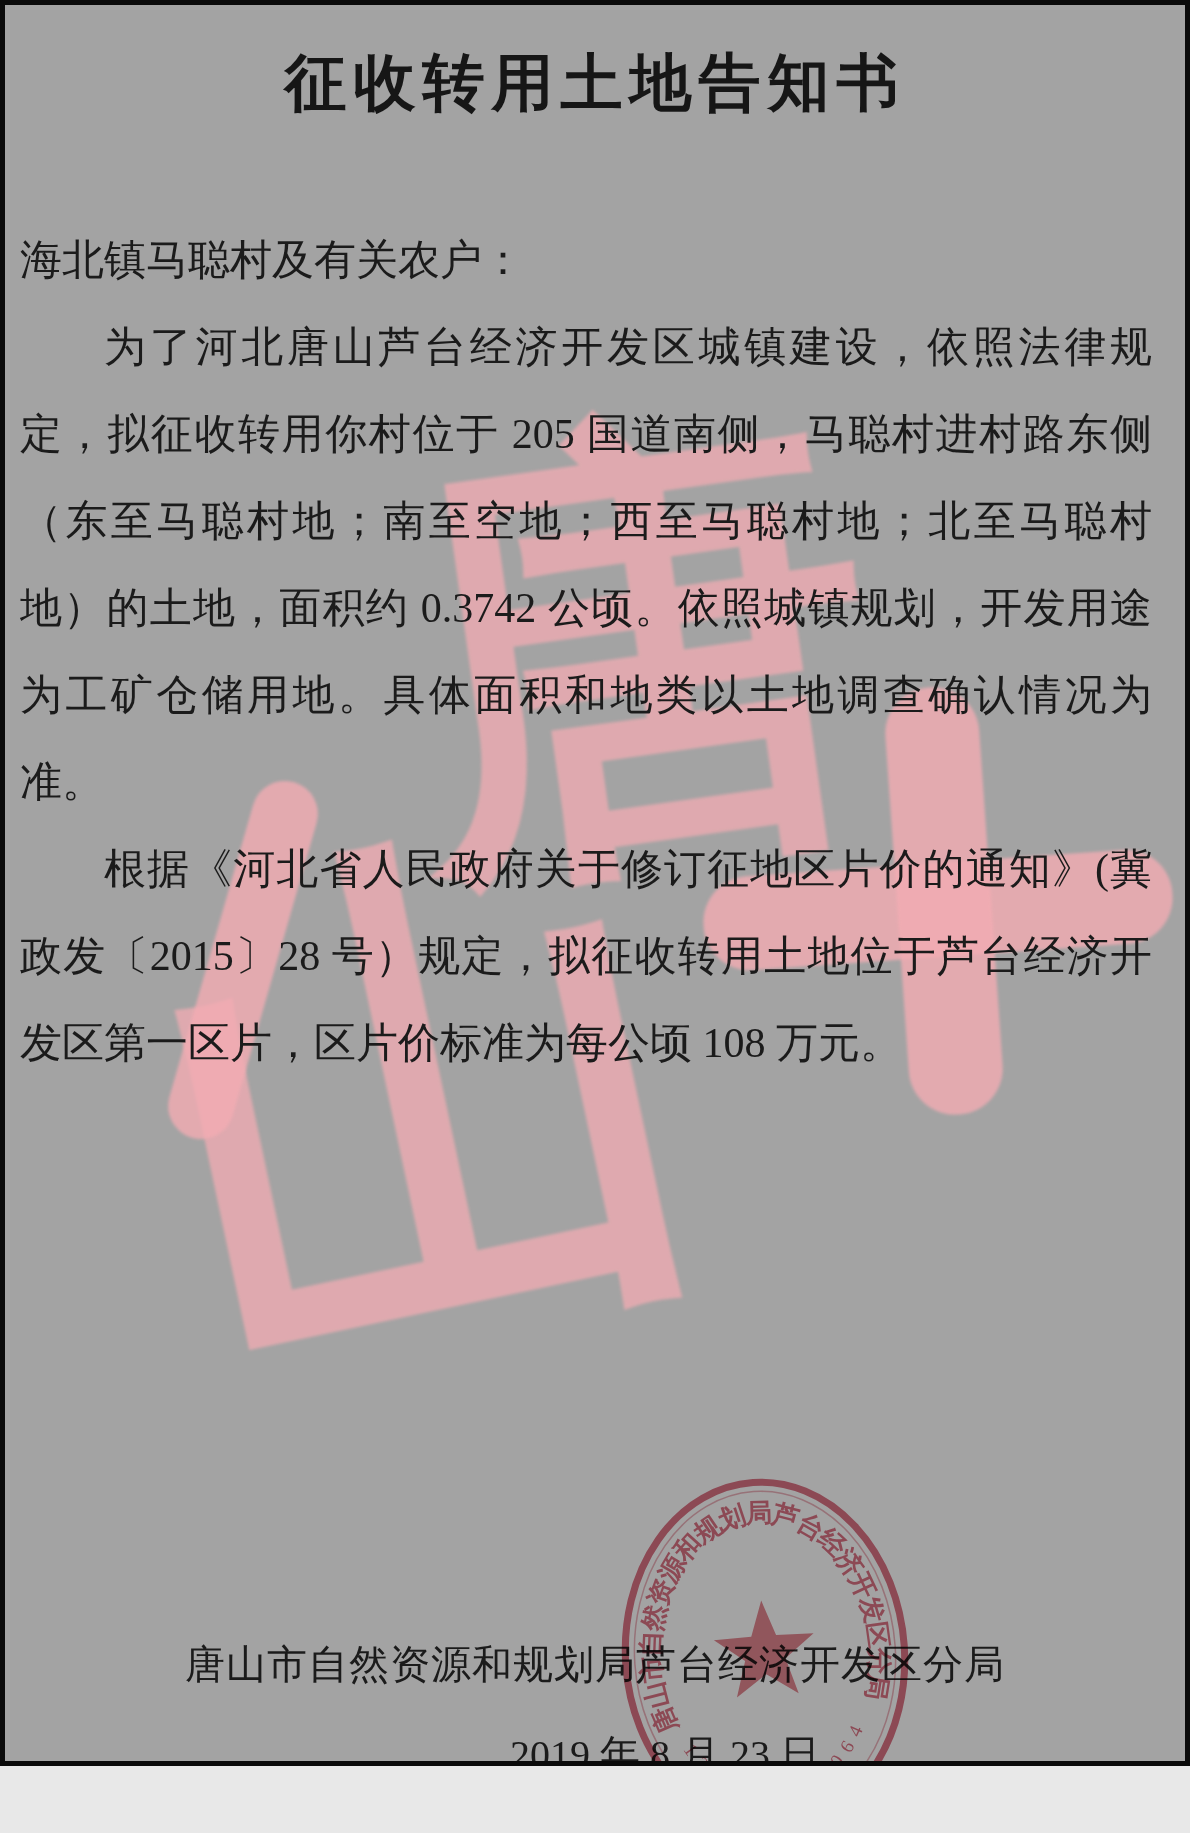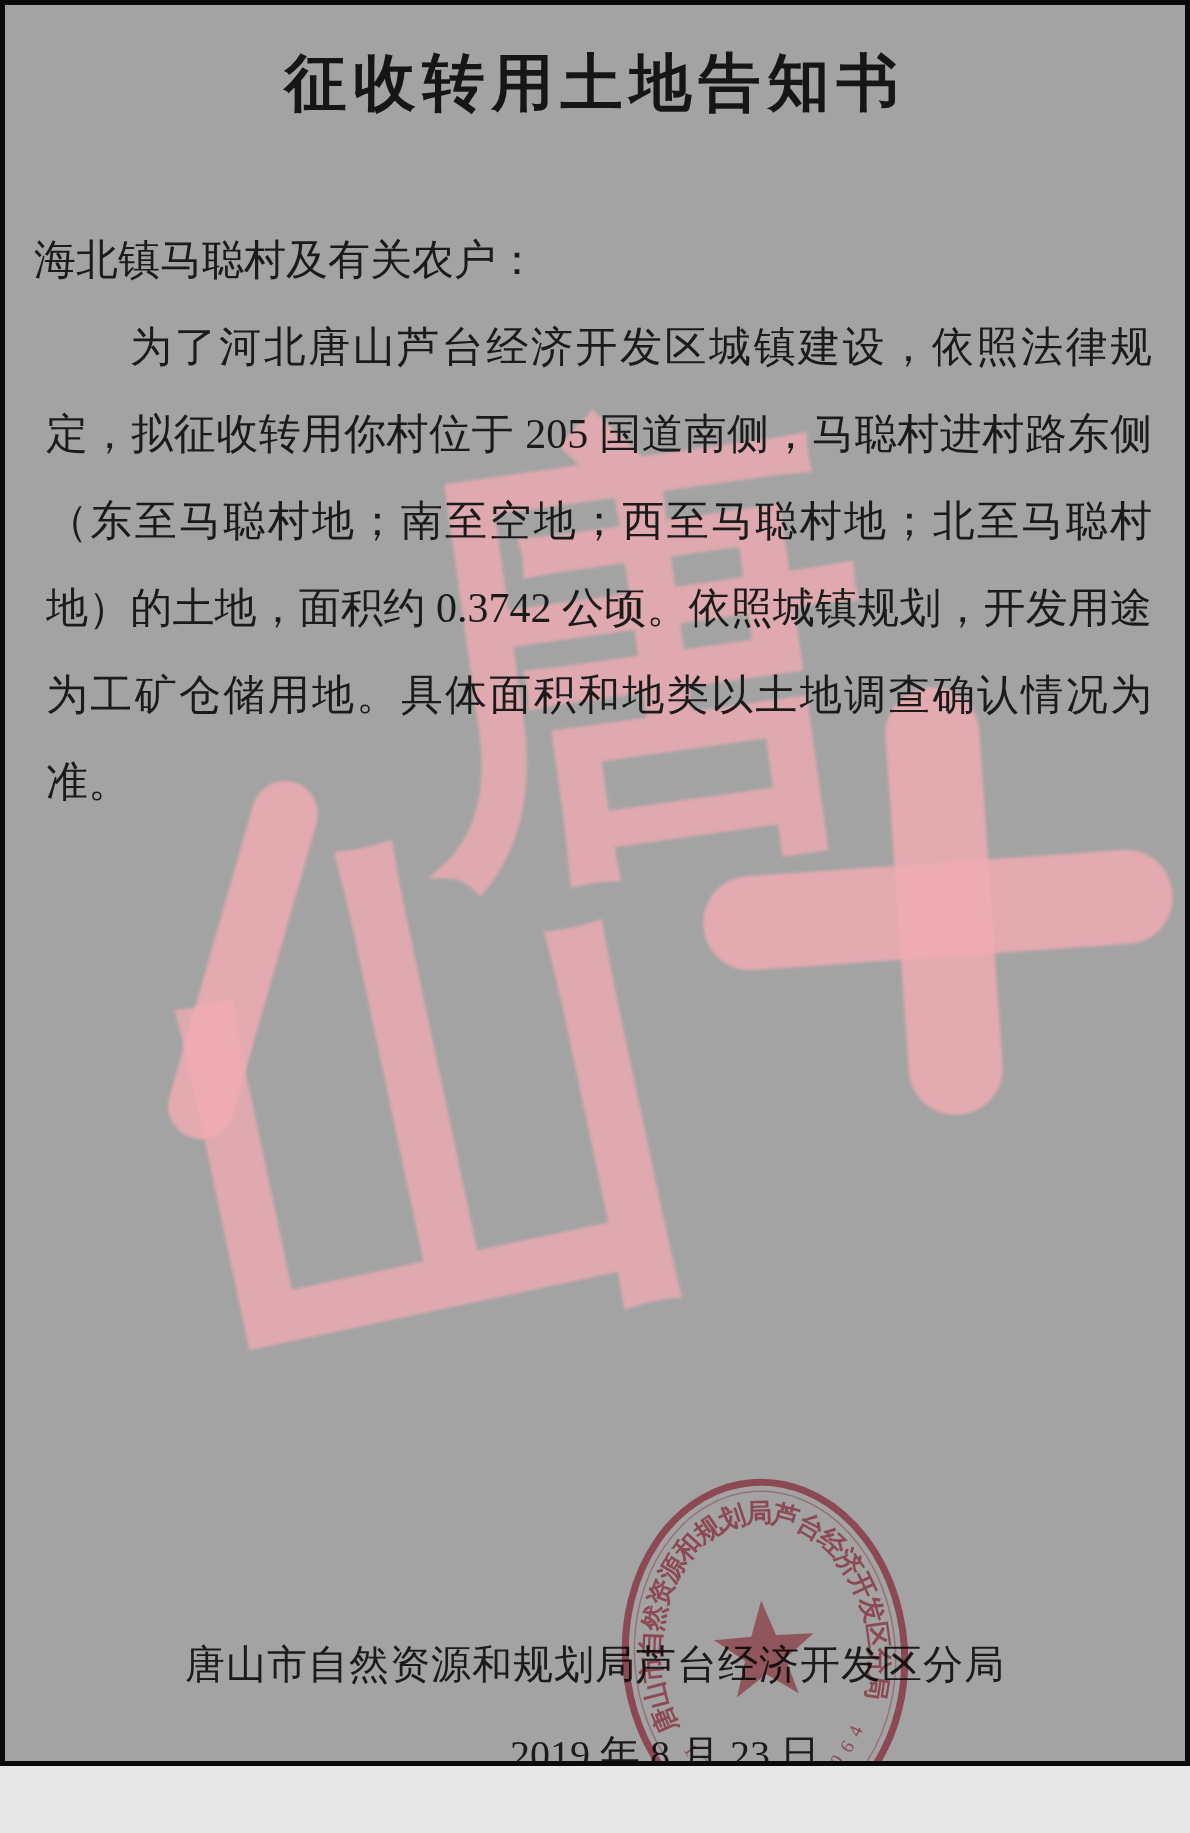--- a/index.html
+++ b/index.html
@@ -25,26 +25,26 @@
   .wm-bar-v{left:892px;top:682px;width:94px;height:428px;transform:rotate(-4deg);}
   .wm-bar-d{left:205px;top:770px;width:66px;height:370px;transform:rotate(16deg);}
   
   .text-layer{position:relative;z-index:2;}
   .title{
     margin:0;position:absolute;left:0;top:36px;width:100%;
     text-align:center;font-size:62px;font-weight:bold;letter-spacing:7px;
     font-family:"Liberation Sans", sans-serif;color:#161616;
   }
   .body-text{
-    position:absolute;left:29px;right:33px;top:212px;
+    position:absolute;left:15px;right:33px;top:212px;
     font-size:42px;line-height:87px;
     text-align:justify;text-justify:inter-character;
   }
   .body-text p{margin:0;}
-  .body-text p.indent{text-indent:2em;margin-left:12px;}
+  .body-text p.indent{text-indent:2em;}
   .issuer{
     position:absolute;left:0;top:1632px;width:100%;
     text-align:center;font-size:40px;letter-spacing:1px;
   }
   .date{
     position:absolute;left:70px;top:1722px;width:100%;
     text-align:center;font-size:40px;
   }
   
   .seal{
@@ -67,20 +67,21 @@
     <span class="wm-bar wm-bar-v" style="background:#f3acb3"></span>
     <span class="wm-bar wm-bar-d" style="background:#f3acb3"></span>
   </div>
 
   <div class="text-layer">
     <h1 class="title">征收转用土地告知书</h1>
 
     <div class="body-text">
       <p>海北镇马聪村及有关农户：</p>
       <p class="indent">为了河北唐山芦台经济开发区城镇建设，依照法律规定，拟征收转用你村位于 205 国道南侧，马聪村进村路东侧（东至马聪村地；南至空地；西至马聪村地；北至马聪村地）的土地，面积约 0.3742 公顷。依照城镇规划，开发用途为工矿仓储用地。具体面积和地类以土地调查确认情况为准。</p>
+      <p class="indent">根据《河北省人民政府关于修订征地区片价的通知》(冀政发〔2015〕28 号）规定，拟征收转用土地位于芦台经济开发区第一区片，区片价标准为每公顷 108 万元。</p>
     </div>
 
     <div class="issuer">唐山市自然资源和规划局芦台经济开发区分局</div>
     <div class="date">2019 年 8 月 23 日</div>
   </div>
 
   <svg class="seal" viewBox="0 0 300 360" xmlns="http://www.w3.org/2000/svg">
     <defs>
       <path id="sealTopArc" d="M 59.9 246 A 104 132 0 1 1 240.1 246" fill="none"></path>
       <path id="sealBottomArc" d="M 59.9 263.2 A 110 145 0 0 0 240.1 263.2" fill="none"></path>

